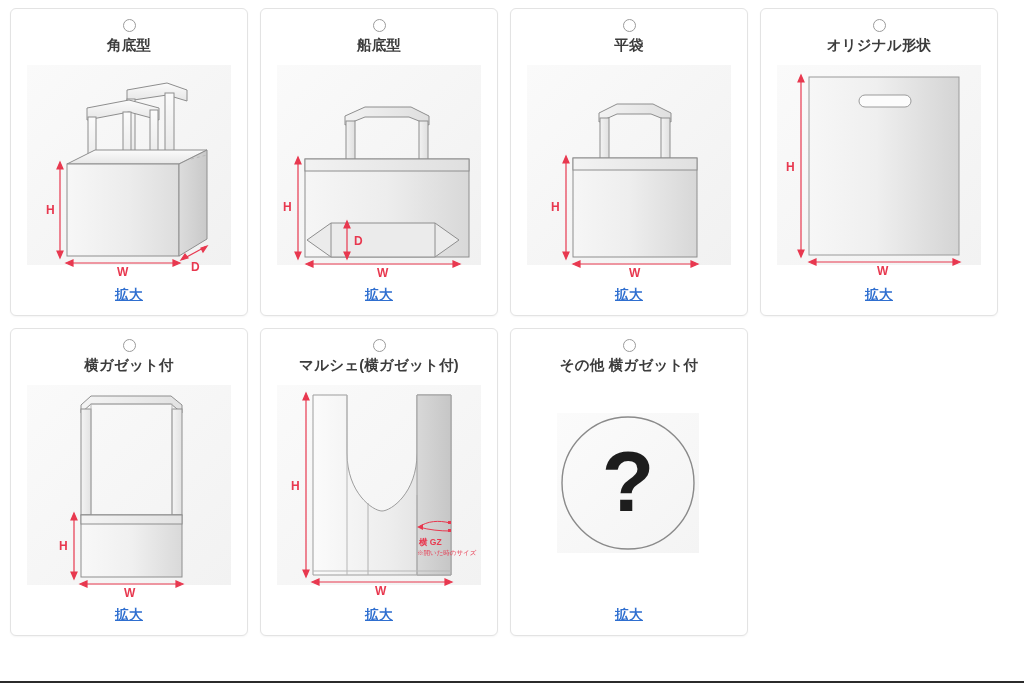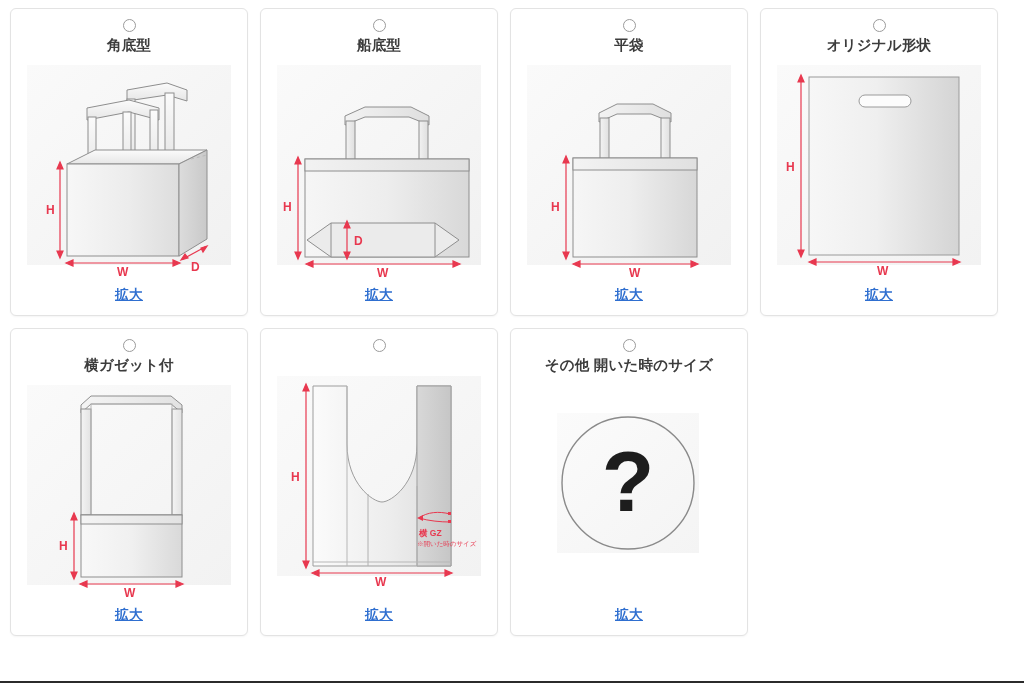--- a/index.html
+++ b/index.html
@@ -338,20 +338,21 @@
             <polygon points="164,201 157,198 157,204"></polygon>
             <text x="105" y="214" font-size="12" font-weight="bold" font-family="'Liberation Sans',sans-serif" stroke="none">W</text>
           </g>
         </svg>
       </div>
       <div class="zoom-link">拡大</div>
     </div>
 
     <div class="card">
       <div class="radio"></div>
+      <div class="card-title">マルシェ(横ガゼット付)</div>
       <div class="art">
         <svg width="220" height="215" viewBox="0 0 220 215">
           <defs>
             <linearGradient id="g6body" x1="0" y1="0" x2="1" y2="0">
               <stop offset="0%" stop-color="#fbfbfb"></stop>
                 <stop offset="55%" stop-color="#ededed"></stop>
                 <stop offset="100%" stop-color="#dcdcdc"></stop>
             </linearGradient>
             <linearGradient id="g6gz" x1="0" y1="0" x2="1" y2="0">
               <stop offset="0%" stop-color="#d8d8d8"></stop>
@@ -395,21 +396,21 @@
             <polygon points="183,199 176,196 176,202"></polygon>
             <text x="106" y="212" font-size="12" font-weight="bold" font-family="'Liberation Sans',sans-serif" stroke="none">W</text>
           </g>
         </svg>
       </div>
       <div class="zoom-link">拡大</div>
     </div>
 
     <div class="card">
       <div class="radio"></div>
-      <div class="card-title">その他 開いた時のサイズ</div>
+      <div class="card-title">その他 横ガゼット付</div>
       <div class="art">
         <svg width="220" height="215" viewBox="0 0 220 215">
           <defs>
             <linearGradient id="g7bg" x1="0" y1="0" x2="1" y2="1">
               <stop offset="0%" stop-color="#fbfbfb"></stop>
                 <stop offset="100%" stop-color="#f4f4f4"></stop>
             </linearGradient>
           </defs>
           <rect x="38" y="30" width="142" height="140" fill="url(#g7bg)"></rect>
           <circle cx="109" cy="100" r="66" fill="none" stroke="#8a8a8a" stroke-width="1.4"></circle>

